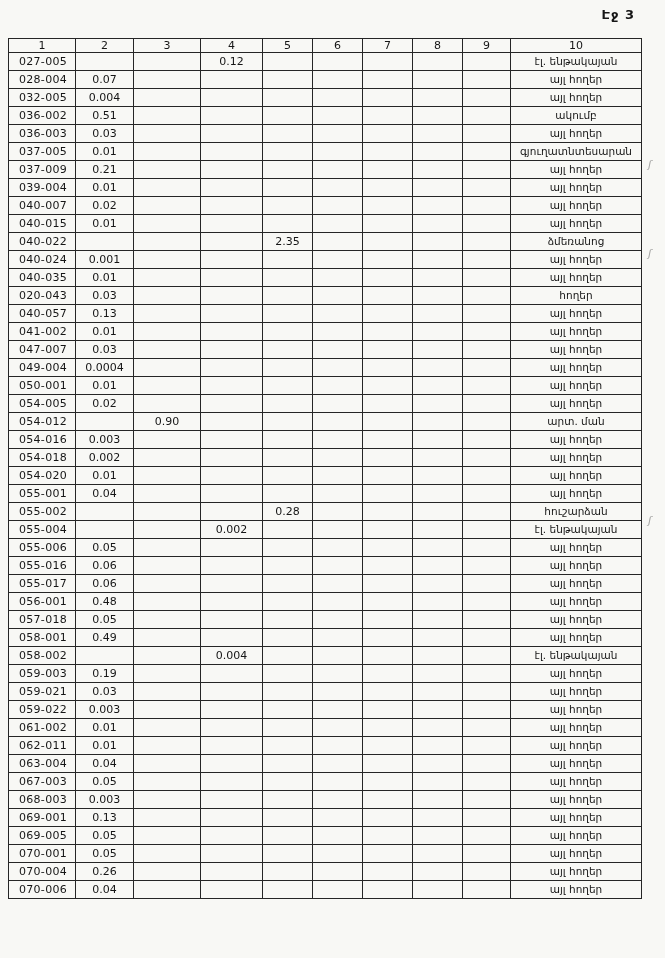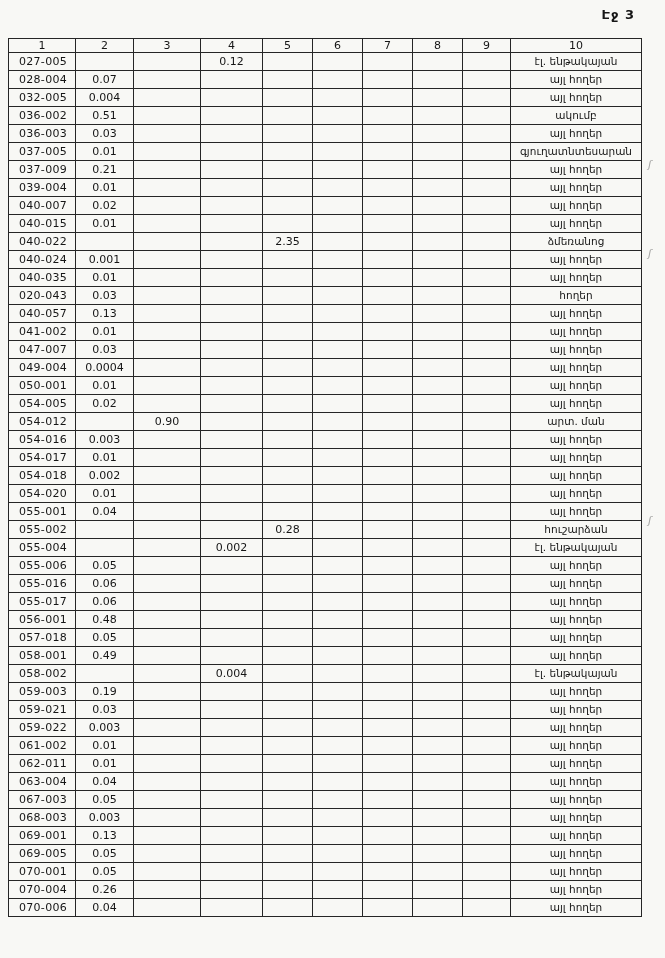--- a/index.html
+++ b/index.html
@@ -329,32 +329,20 @@
         <td class="col3"></td>
         <td class="col4"></td>
         <td class="col5"></td>
         <td class="col6"></td>
         <td class="col7"></td>
         <td class="col8"></td>
         <td class="col9"></td>
         <td class="col10">այլ հողեր</td>
       </tr>
       <tr>
-        <td class="col1">054-017</td>
-        <td class="col2">0.01</td>
-        <td class="col3"></td>
-        <td class="col4"></td>
-        <td class="col5"></td>
-        <td class="col6"></td>
-        <td class="col7"></td>
-        <td class="col8"></td>
-        <td class="col9"></td>
-        <td class="col10">այլ հողեր</td>
-      </tr>
-      <tr>
         <td class="col1">054-018</td>
         <td class="col2">0.002</td>
         <td class="col3"></td>
         <td class="col4"></td>
         <td class="col5"></td>
         <td class="col6"></td>
         <td class="col7"></td>
         <td class="col8"></td>
         <td class="col9"></td>
         <td class="col10">այլ հողեր</td>

